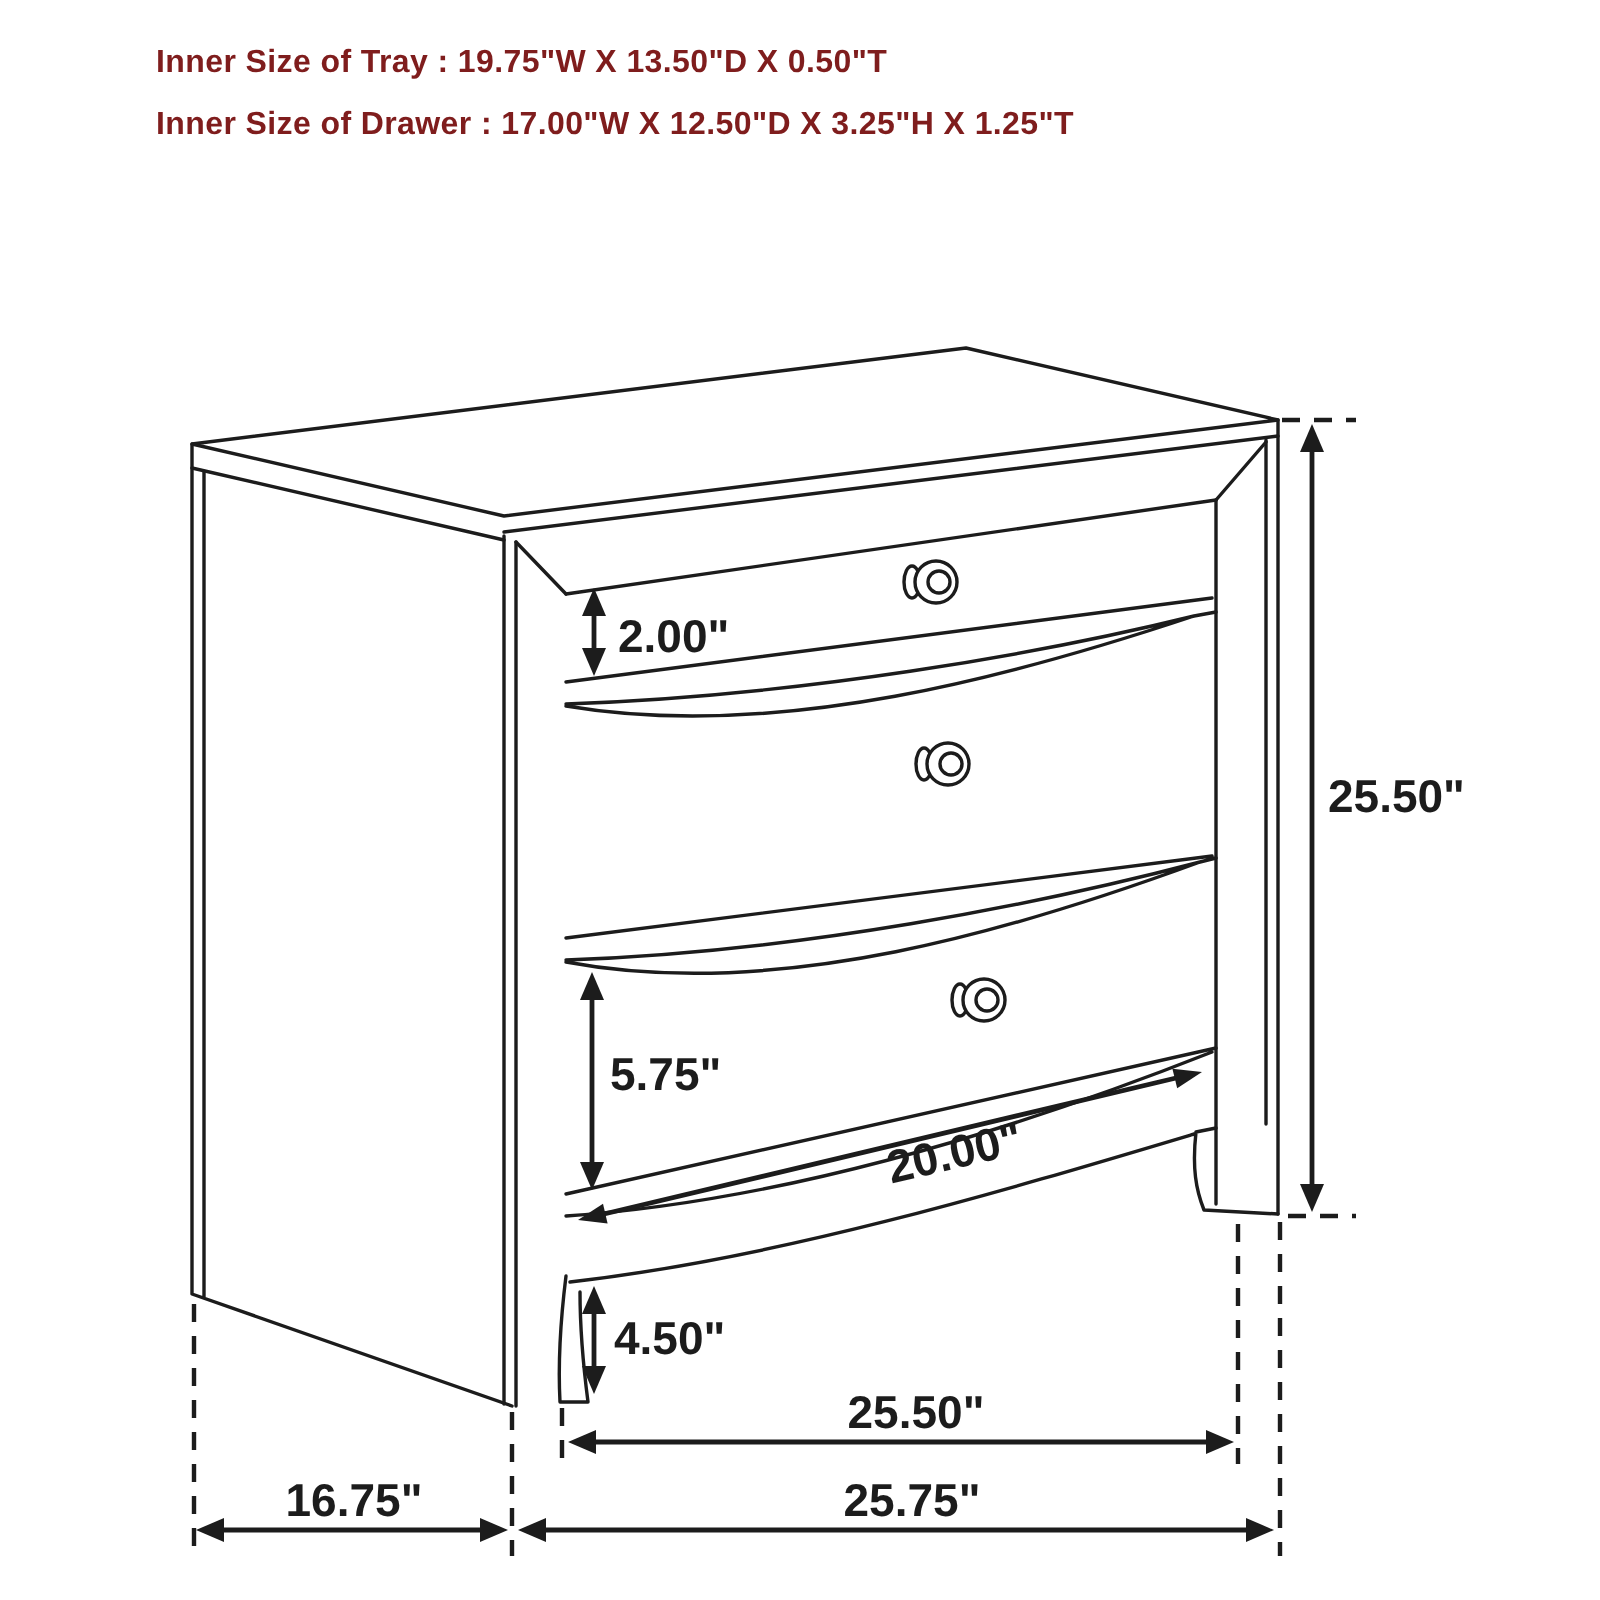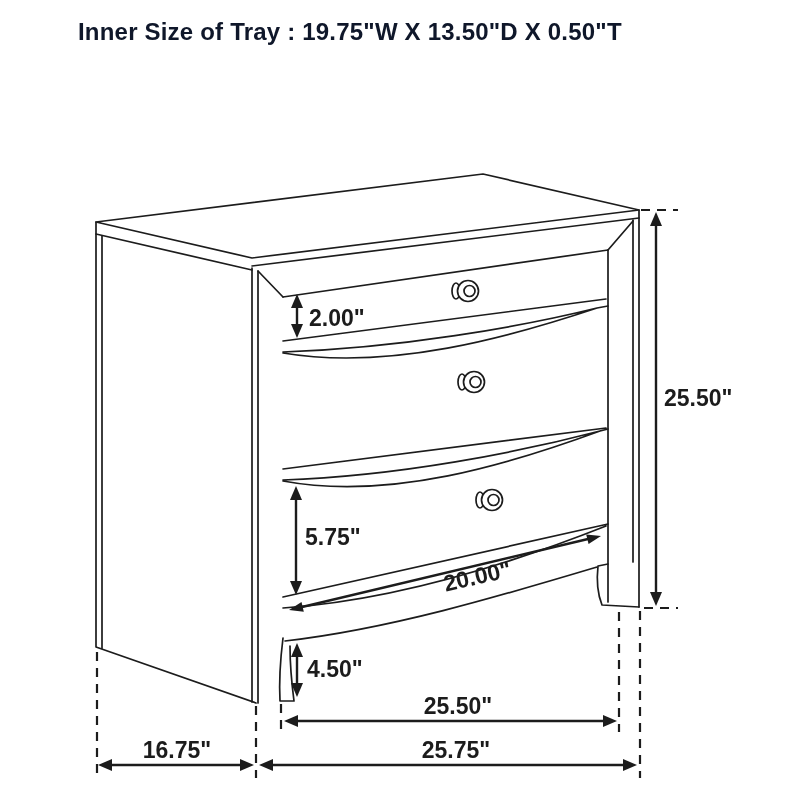--- a/index.html
+++ b/index.html
@@ -1,34 +1,35 @@
 <!DOCTYPE html>
 <html><head>
 <meta charset="utf-8">
 <style>
   html,body{margin:0;padding:0;background:#ffffff;}
   #stage{position:relative;width:800px;height:800px;background:#ffffff;overflow:hidden;
          font-family:"Liberation Sans", sans-serif;}
-  #titleblock{position:absolute;left:78px;top:16px;font-weight:bold;font-size:24px;
-              line-height:31px;color:#0f172a;letter-spacing:0.2px;white-space:nowrap;}
+  #titleblock{position:absolute;left:78px;top:16px;font-weight:bold;font-size:16px;
+              line-height:31px;color:#7f1d1d;letter-spacing:0.2px;white-space:nowrap;}
   svg{position:absolute;left:0;top:0;}
   .ln{fill:none;stroke:#1c1c1c;stroke-width:1.7;stroke-linejoin:round;stroke-linecap:round;}
   .dim{fill:none;stroke:#1c1c1c;stroke-width:2.4;}
   .dash{fill:none;stroke:#1c1c1c;stroke-width:2.2;stroke-dasharray:9 7;}
   .head{fill:#1c1c1c;stroke:none;}
   .knob{fill:#ffffff;stroke:#1c1c1c;stroke-width:1.7;}
   .dimlabel{font-family:"Liberation Sans", sans-serif;font-weight:bold;font-size:23px;fill:#1c1c1c;}
 </style>
 </head>
 <body>
 
 <div id="stage">
 
   <div id="titleblock">
     <div>Inner Size of Tray : 19.75"W X 13.50"D X 0.50"T</div>
+    <div>Inner Size of Drawer : 17.00"W X 12.50"D X 3.25"H X 1.25"T</div>
   </div>
 
   <svg width="800" height="800" viewBox="0 0 800 800">
 
     <g>
 
       <path class="ln" d="M96,222 L483,174 L639,210 L252,258 Z"></path>
       <path class="ln" d="M96,234 L252,270 M252,266 L639,218"></path>
 
       <path class="ln" d="M96,222 L96,647 L256,703 M102,236 L102,649"></path>

